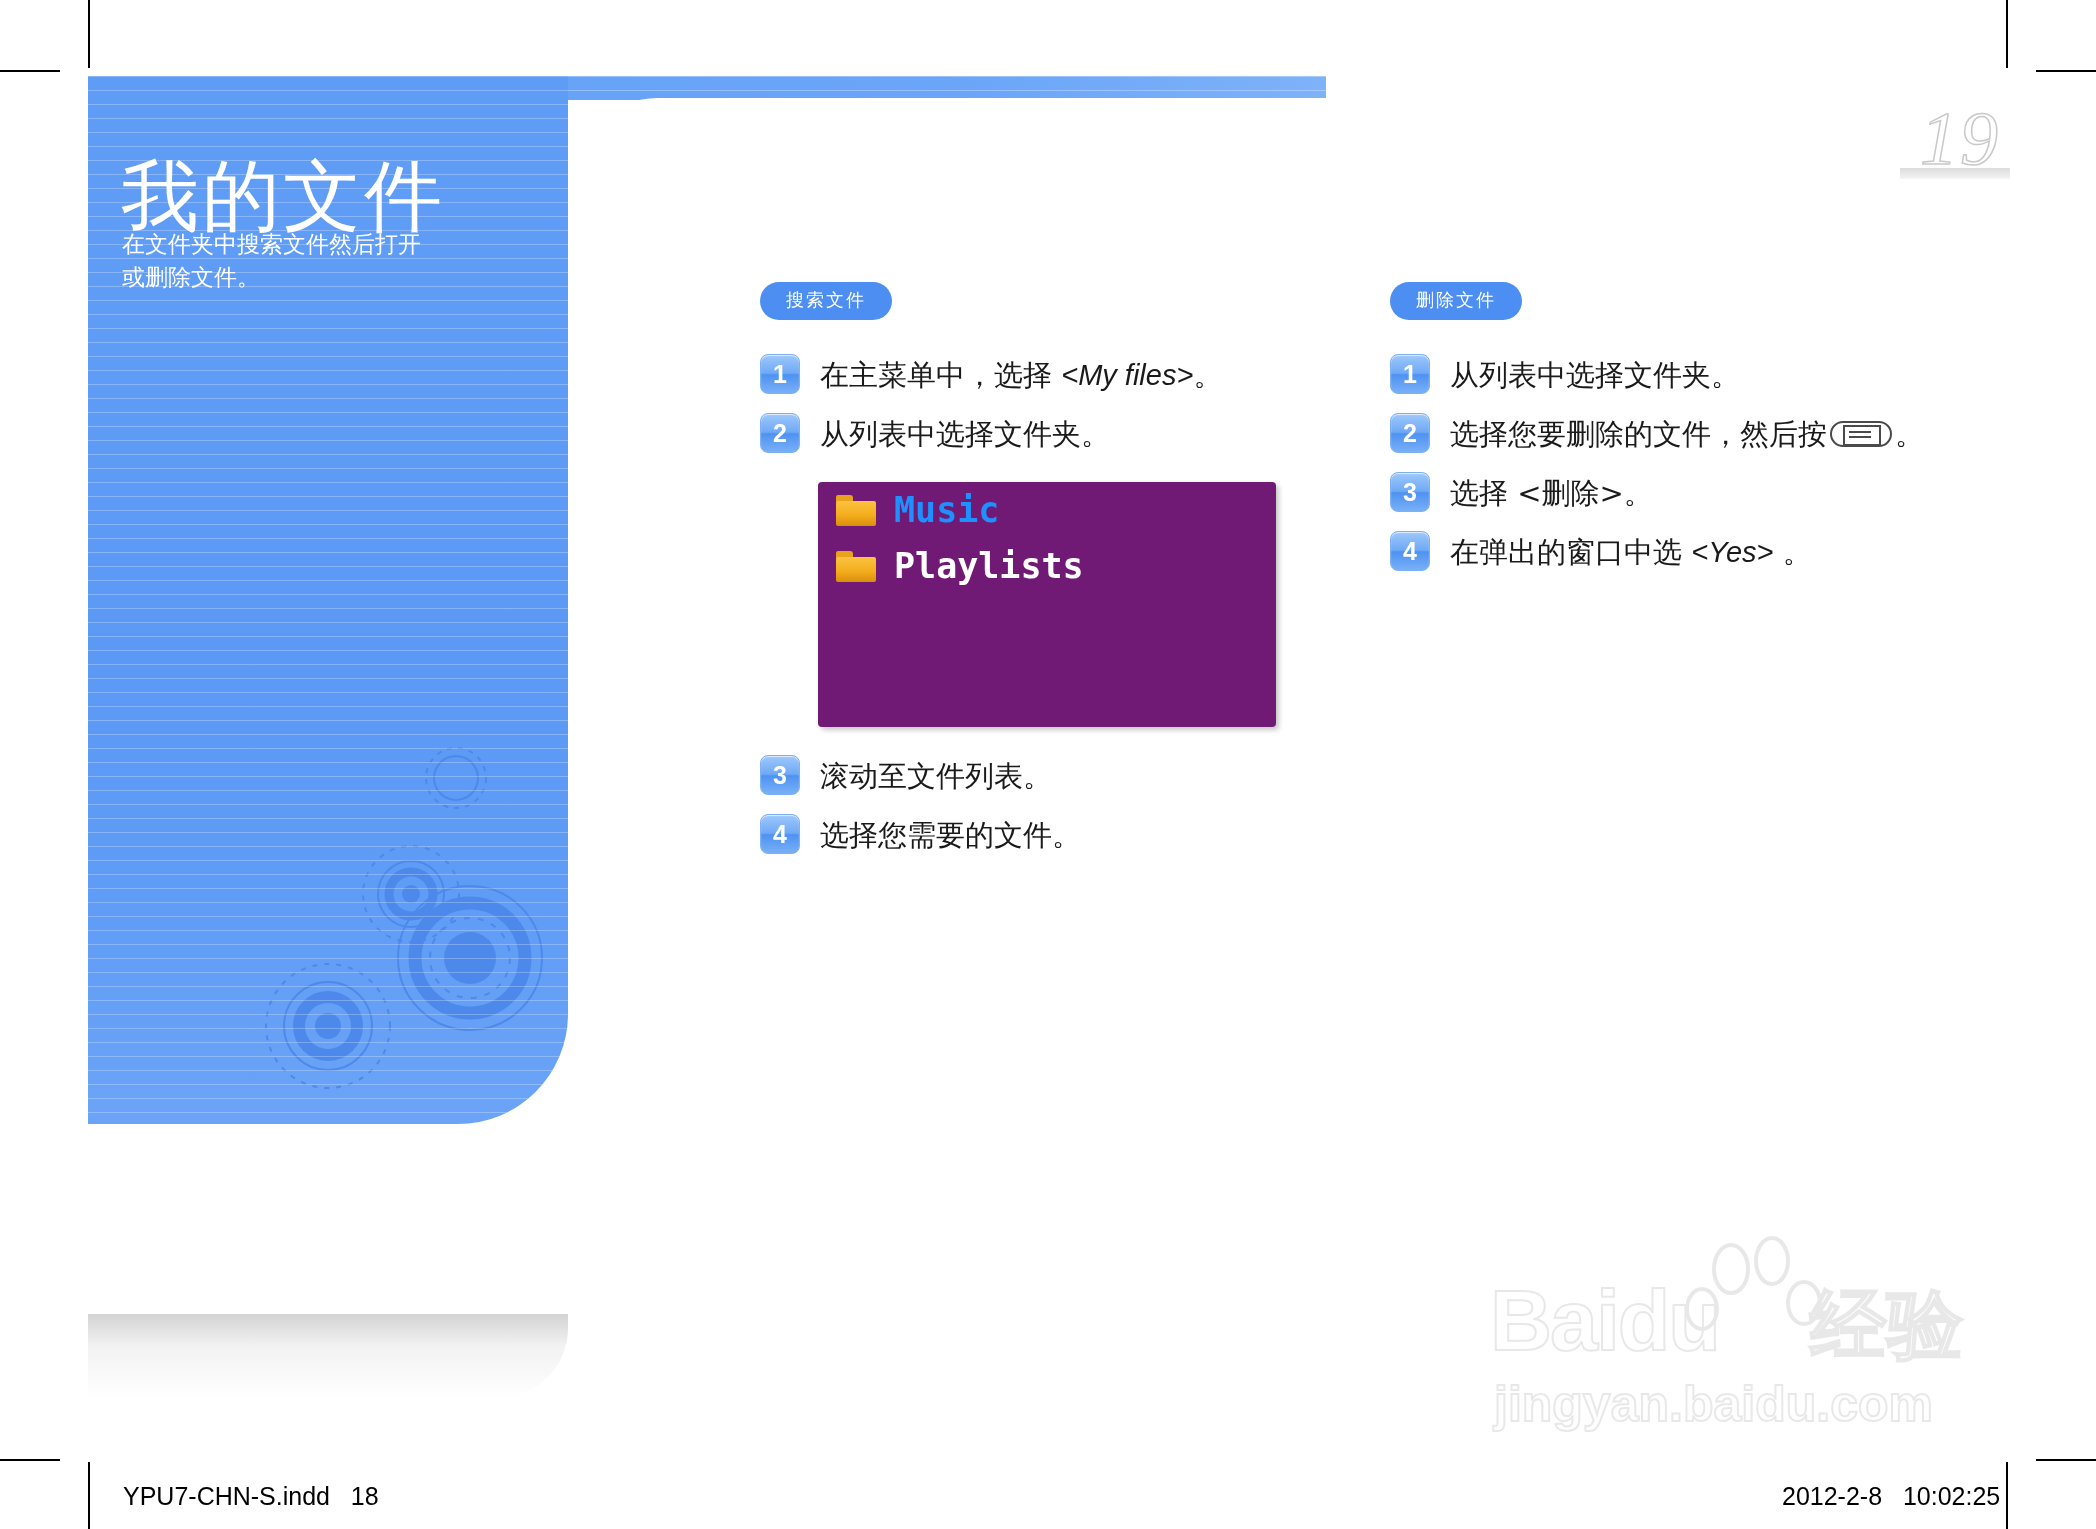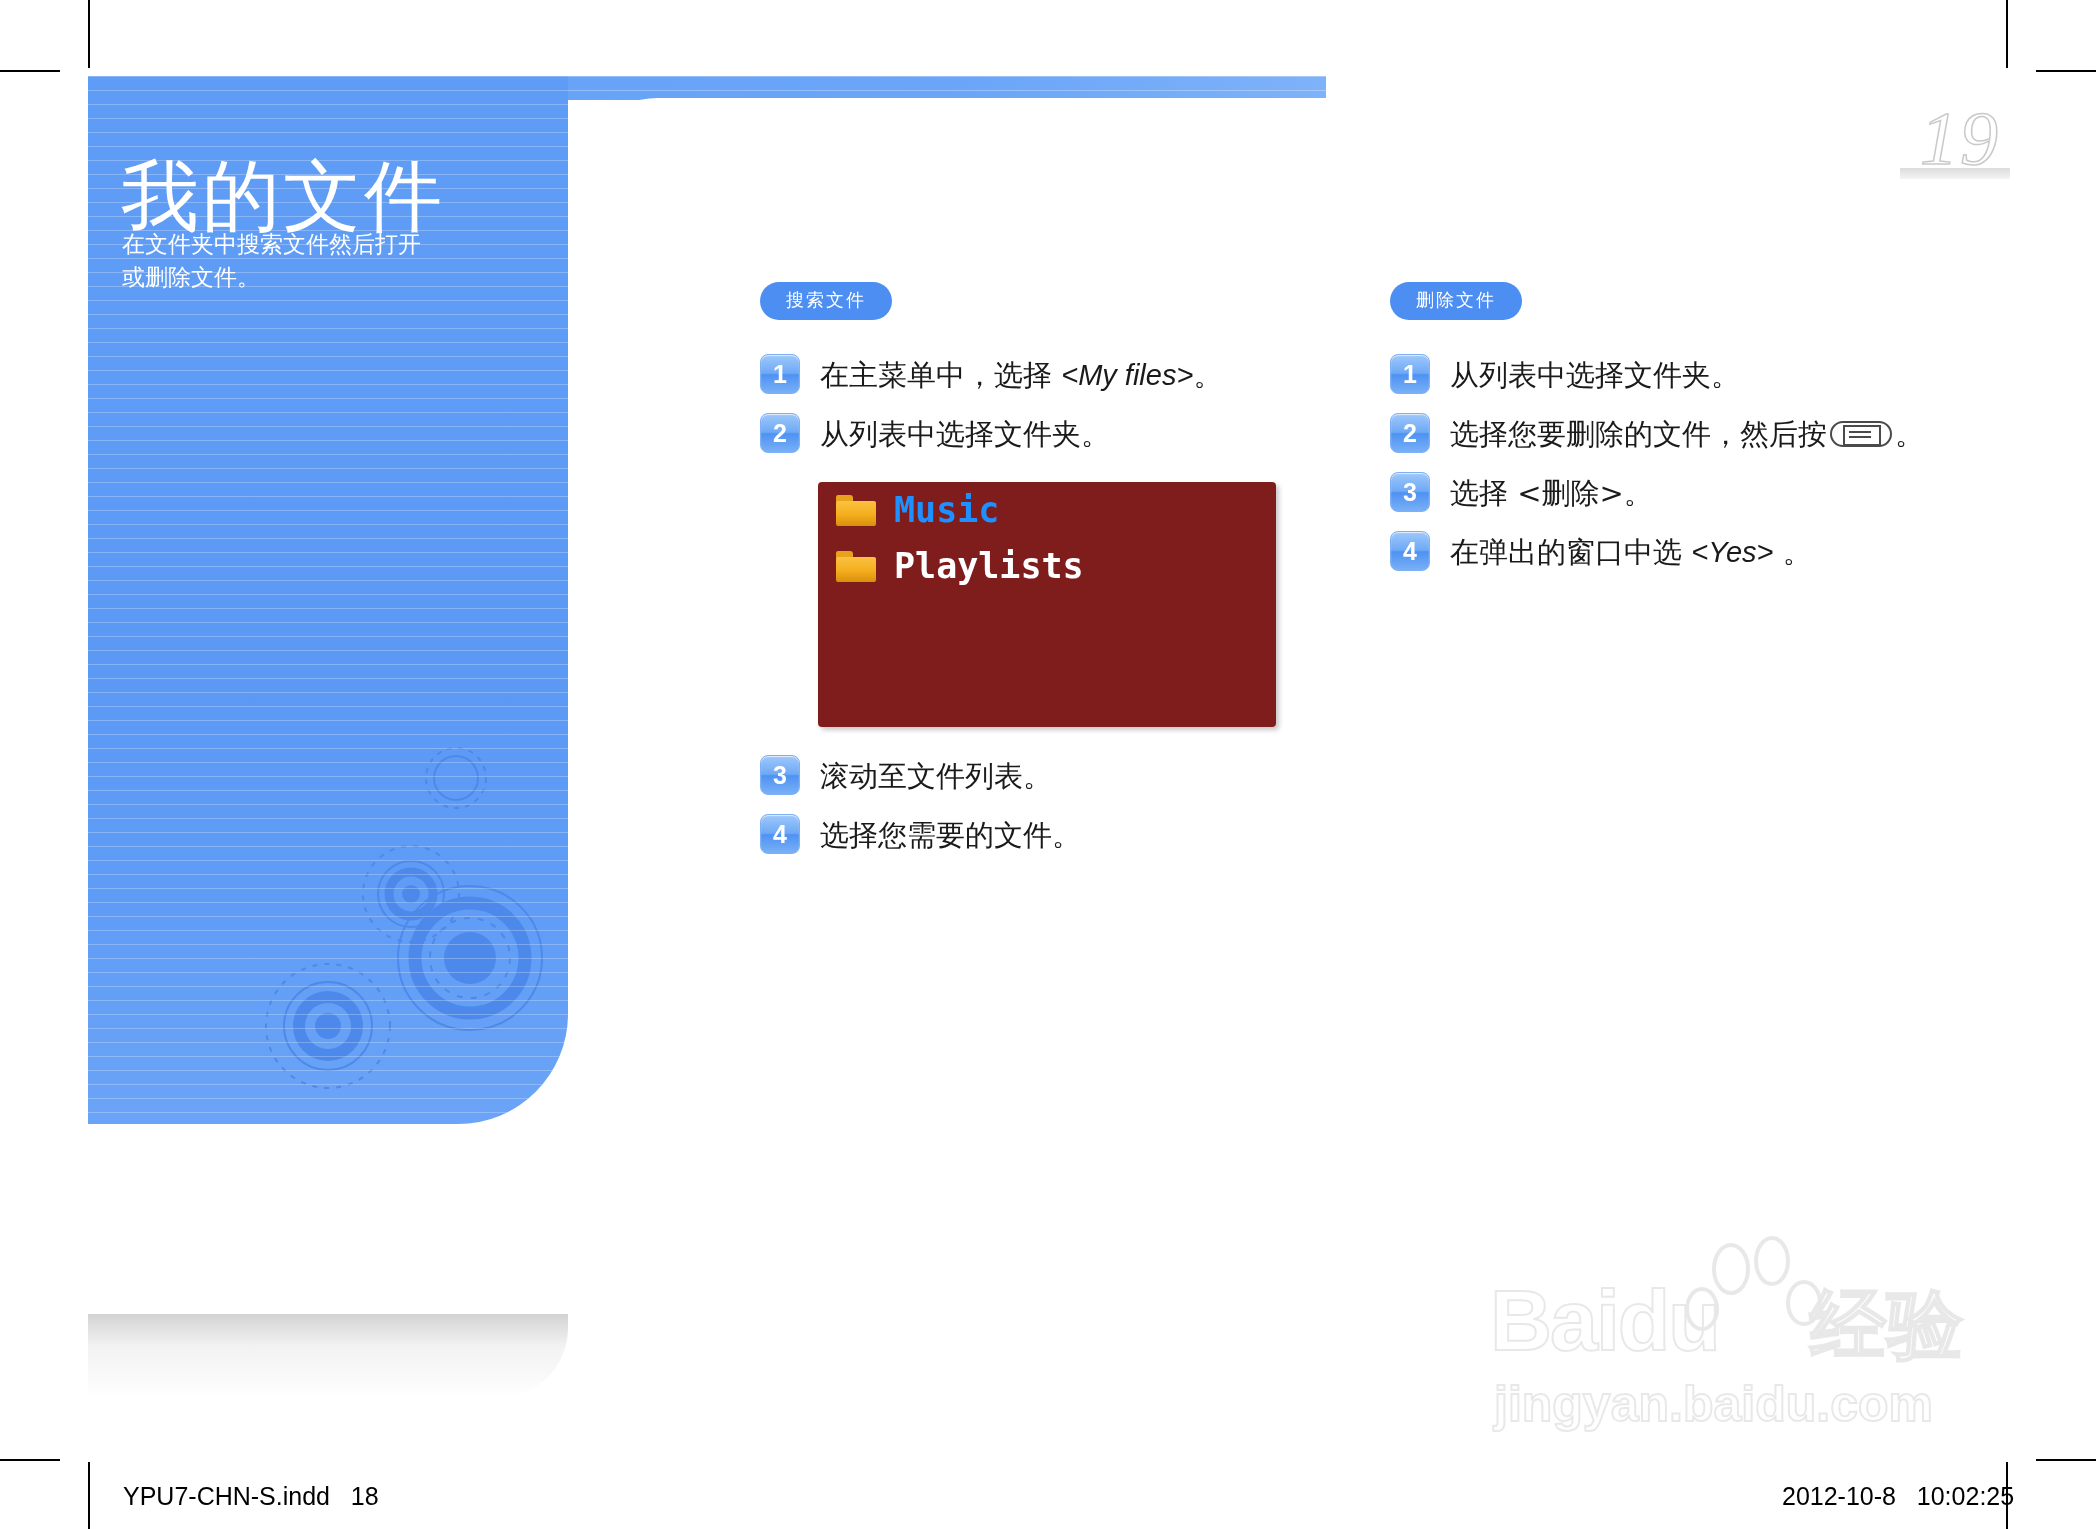--- a/index.html
+++ b/index.html
@@ -242,21 +242,21 @@
   .menu-key .ln1 { top: 10px; }
   .menu-key .ln2 { top: 15px; }
 
   
   .lcd {
     position: absolute;
     left: 818px;
     top: 482px;
     width: 458px;
     height: 245px;
-    background: #7f1d1d;
+    background: #701a75;
     border-radius: 4px;
     box-shadow: 3px 3px 5px rgba(0,0,0,0.22);
     overflow: hidden;
   }
   .lcd-row {
     display: flex;
     align-items: center;
     height: 56px;
     padding-left: 18px;
   }
@@ -491,13 +491,13 @@
       <ellipse cx="16" cy="74" rx="15" ry="20"></ellipse>
       <ellipse cx="118" cy="68" rx="16" ry="21"></ellipse>
     </g>
   </svg>
   <div class="wm-text wm-main">Baidu</div>
   <div class="wm-text wm-cn">经验</div>
   <div class="wm-text wm-url">jingyan.baidu.com</div>
 </div>
 
 <div class="footer-left">YPU7-CHN-S.indd   18</div>
-<div class="footer-right">2012-10-8   10:02:25</div>
+<div class="footer-right">2012-2-8   10:02:25</div>
 
 </body></html>

